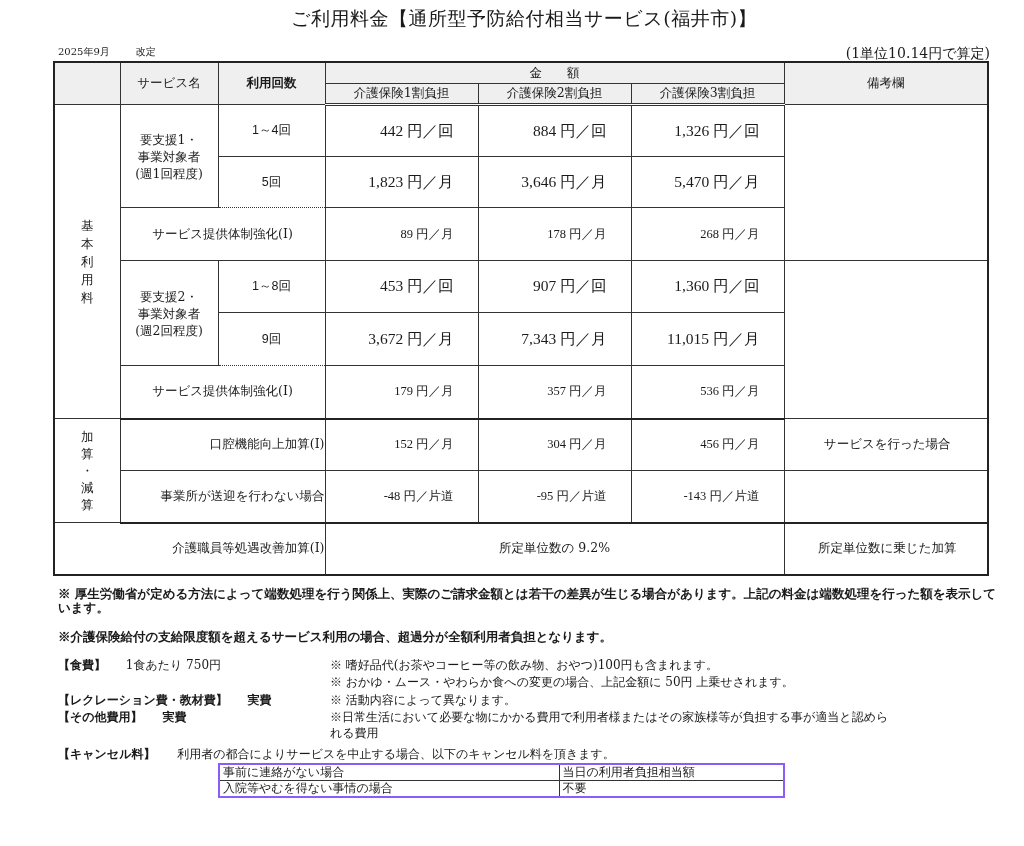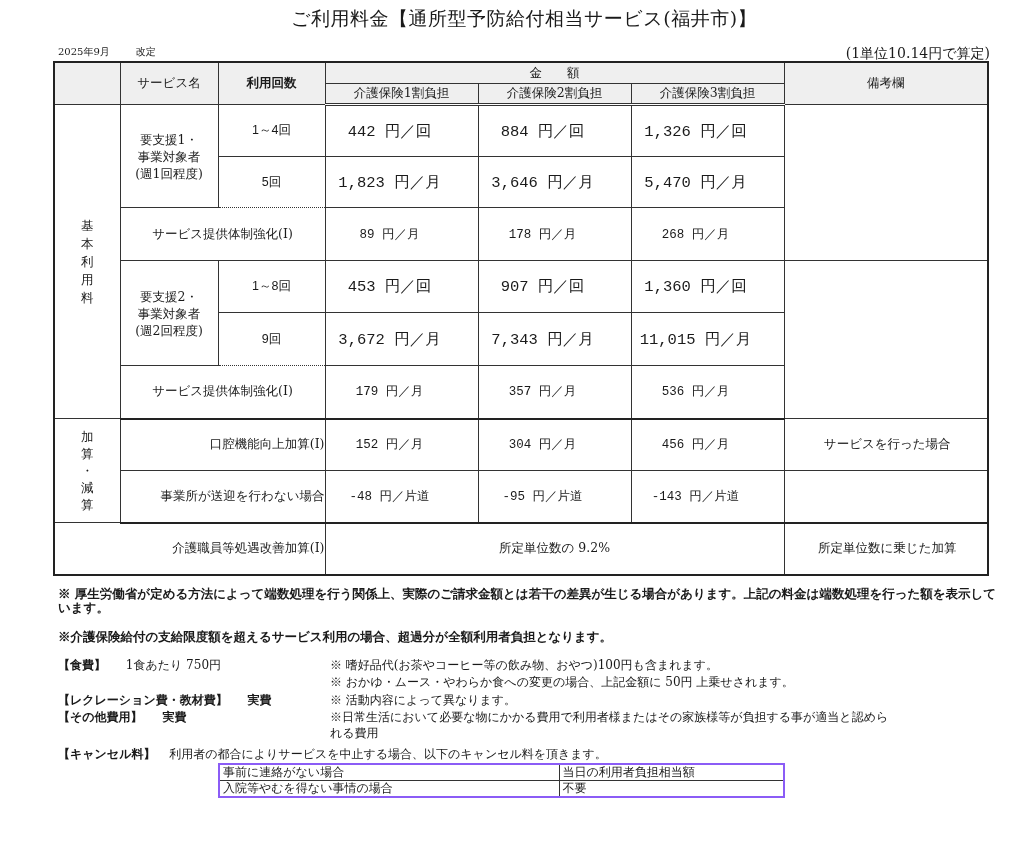--- a/index.html
+++ b/index.html
@@ -24,22 +24,22 @@
   table.fee td {
     border: 1px solid #333; padding: 0; font-size: 12.5px;
     vertical-align: middle; overflow: hidden;
   }
   table.fee thead td { background: #efefef; text-align: center; font-size: 12.5px; }
   table.fee thead tr.h2 td { height: 19px; }
   table.fee thead tr.h1 td { height: 20px; }
   .hdr-bottom td { border-bottom: 3px double #333 !important; }
   .bold-sans { font-family: "DejaVu Sans", "Liberation Sans", sans-serif; font-weight: bold; font-size: 12px; }
   .num {
-    text-align: center; padding-right: 24px !important;
-    font-family: Liberation Mono, monospace; font-size: 15px;
+    text-align: right; padding-right: 24px !important;
+    font-family: Liberation Serif, serif; font-size: 15px;
   }
   .num.big { font-size: 15.5px; }
   .count {
     text-align: center;
     font-family: "Liberation Sans", "DejaVu Sans", sans-serif; font-size: 12px;
   }
   .center { text-align: center; }
   .left { text-align: right; padding-left: 2px !important; }
   .vert { text-align: center; line-height: 18px; font-size: 13px; }
   .vert div { display: block; }
@@ -203,21 +203,21 @@
 
   <div class="row" style="top:52px">
     <span class="lbl">【その他費用】</span>
     <span style="margin-left:16px;font-weight:bold">実費</span>
   </div>
   <div class="r" style="top:52px">※日常生活において必要な物にかかる費用で利用者様またはその家族様等が負担する事が適当と認めら</div>
   <div class="r" style="top:68px">れる費用</div>
 
   <div class="row" style="top:89px">
     <span class="lbl">【キャンセル料】</span>
-    <span style="margin-left:10px">利用者の都合によりサービスを中止する場合、以下のキャンセル料を頂きます。</span>
+    <span style="margin-left:18px">利用者の都合によりサービスを中止する場合、以下のキャンセル料を頂きます。</span>
   </div>
 </div>
 
 <table class="cancel">
   <colgroup>
       <col style="width:340px">
       <col style="width:225px">
     </colgroup>
   <tbody>
       <tr>

